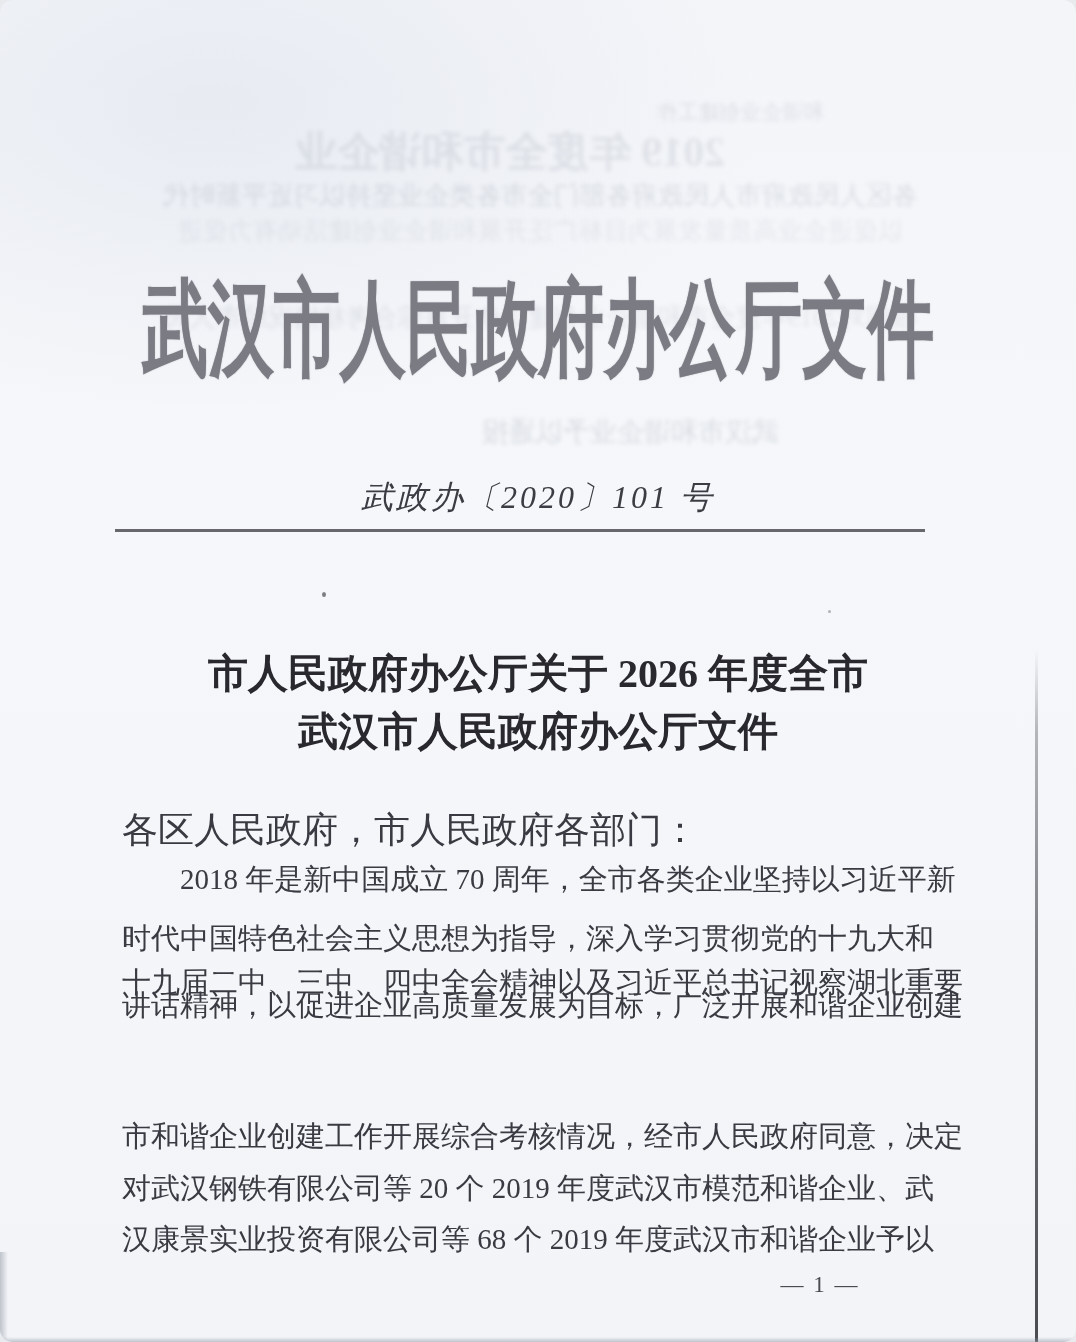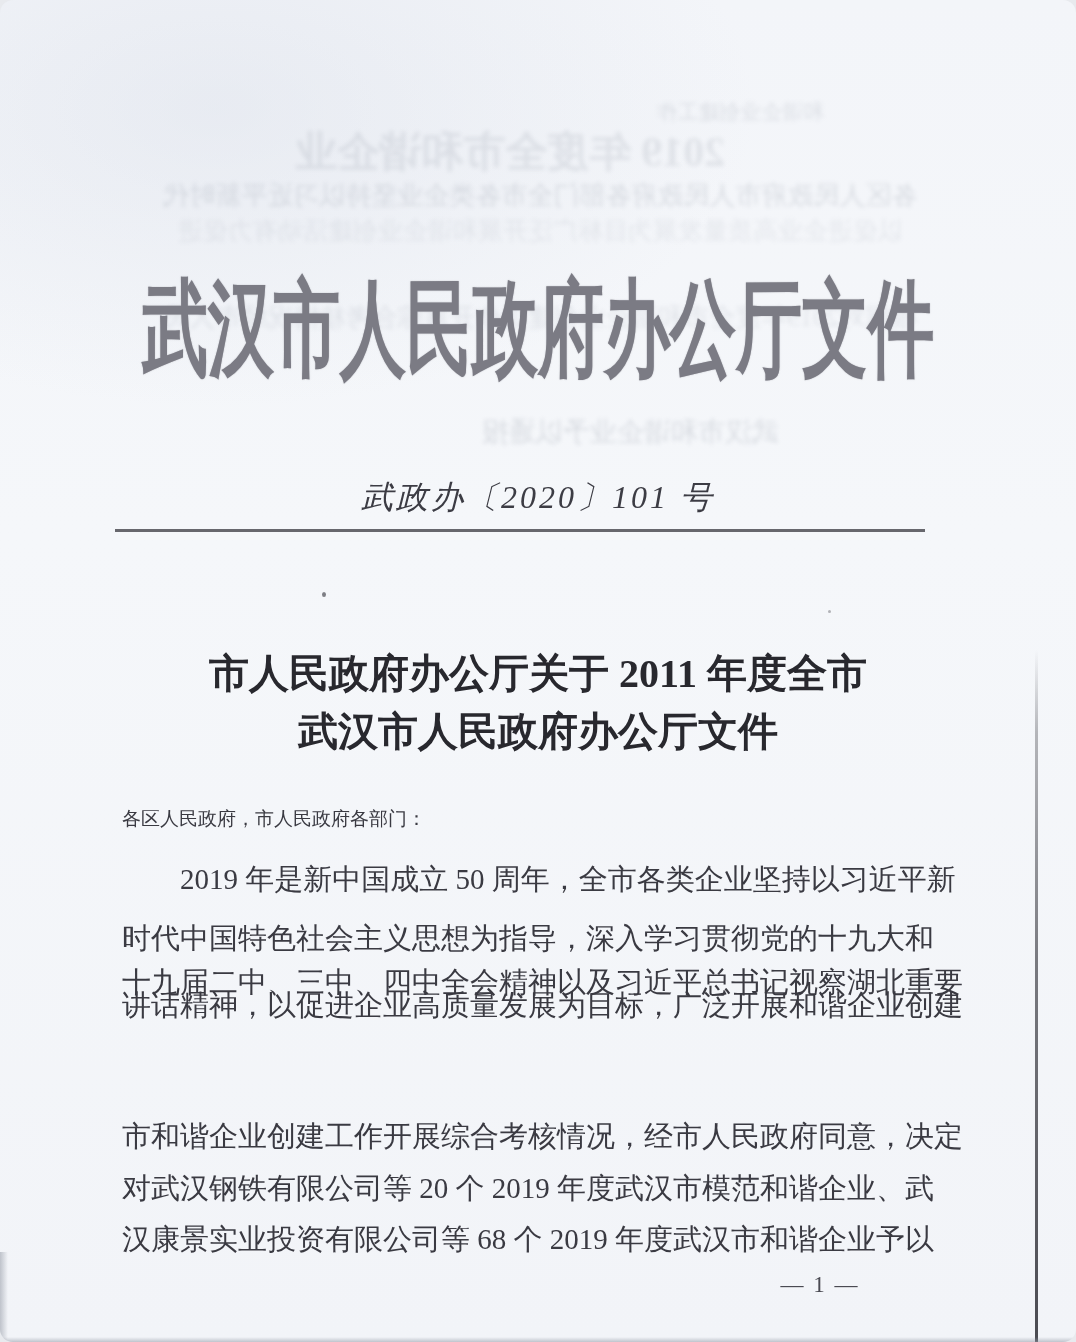--- a/index.html
+++ b/index.html
@@ -78,21 +78,21 @@
     width: 100%;
     text-align: center;
     font-weight: 700;
     color: #28282e;
     font-size: 40px;
     line-height: 58px;
   }
   .salutation {
     position: absolute;
     top: 806px; left: 122px; width: 803px;
-    font-size: 19px;
+    font-size: 36px;
     color: #3a3a42;
     white-space: nowrap;
   }
   .body-line {
     position: absolute;
     left: 122px; width: 803px;
     font-size: 29px;
     color: #3a3a42;
     text-align: justify;
     text-align-last: justify;
@@ -163,27 +163,27 @@
 
   <div class="org-title-wrap">
     <span class="org-title">武汉市人民政府办公厅文件</span>
   </div>
 
   <div class="doc-number">武政办〔2020〕101 号</div>
 
   <div class="divider"></div>
 
   <div class="doc-title">
-    <div>市人民政府办公厅关于 2011 年度全市</div>
+    <div>市人民政府办公厅关于 2026 年度全市</div>
     <div>武汉市人民政府办公厅文件</div>
   </div>
 
   <div class="salutation">各区人民政府，市人民政府各部门：</div>
 
-  <div class="body-line bl0">2019 年是新中国成立 50 周年，全市各类企业坚持以习近平新</div>
+  <div class="body-line bl0">2018 年是新中国成立 70 周年，全市各类企业坚持以习近平新</div>
   <div class="body-line bl1">时代中国特色社会主义思想为指导，深入学习贯彻党的十九大和</div>
   <div class="body-line bl2">十九届二中、三中、四中全会精神以及习近平总书记视察湖北重要</div>
   <div class="body-line bl3">讲话精神，以促进企业高质量发展为目标，广泛开展和谐企业创建</div>
   <div class="body-line bl5">市和谐企业创建工作开展综合考核情况，经市人民政府同意，决定</div>
   <div class="body-line bl6">对武汉钢铁有限公司等 20 个 2019 年度武汉市模范和谐企业、武</div>
   <div class="body-line bl7">汉康景实业投资有限公司等 68 个 2019 年度武汉市和谐企业予以</div>
 
   <div class="page-number">— 1 —</div>
 
   <div class="scan-vline"></div>

